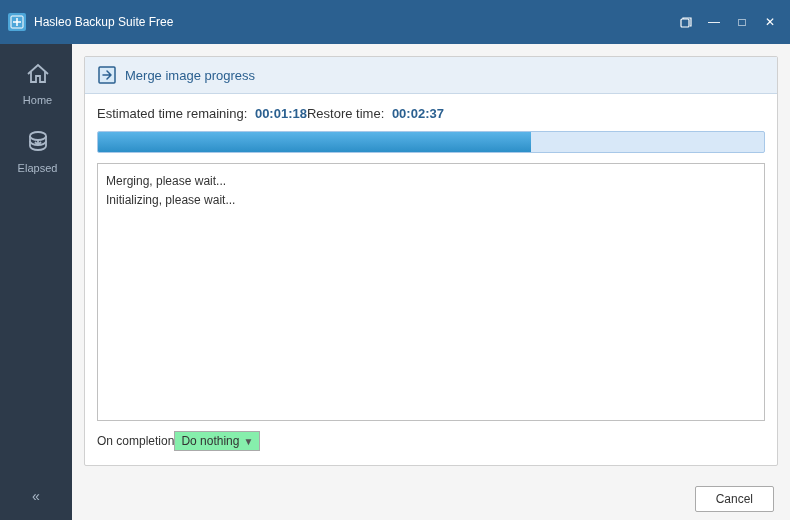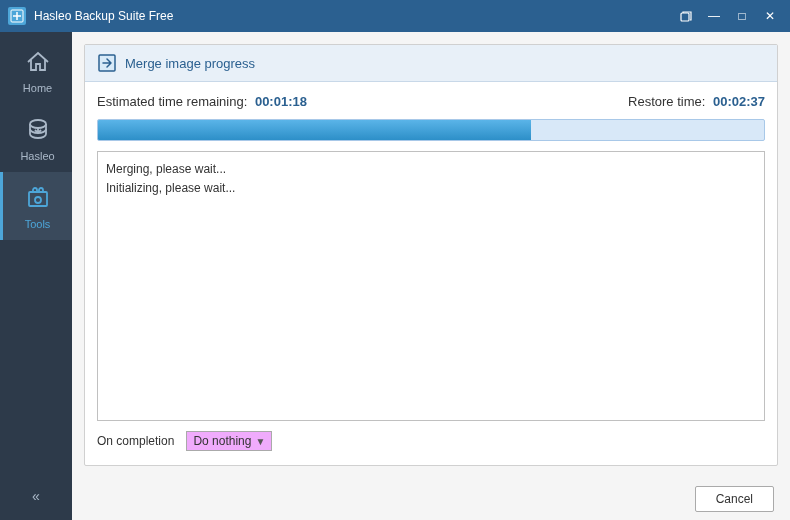--- a/index.html
+++ b/index.html
@@ -11,21 +11,21 @@
       background: #f0f0f0;
       overflow: hidden;
       display: flex;
       flex-direction: column;
     }
 
     
     .title-bar {
       background: #2b6090;
       color: white;
-      height: 32px;
+      height: 44px;
       display: flex;
       align-items: center;
       padding: 0 8px;
       flex-shrink: 0;
     }
     .title-bar-icon {
       width: 18px;
       height: 18px;
       margin-right: 8px;
       background: #4da6d9;
@@ -166,21 +166,20 @@
       padding: 12px;
       display: flex;
       flex-direction: column;
       gap: 10px;
       overflow: hidden;
     }
 
     
     .time-row {
       display: flex;
-      justify-content: space-between;
       align-items: center;
       font-size: 13px;
       color: #333;
     }
     .time-value {
       color: #2b6090;
       font-weight: bold;
       margin-left: 4px;
     }
 
@@ -222,33 +221,33 @@
       overflow-y: auto;
       font-size: 12px;
       color: #333;
       line-height: 1.6;
     }
 
     
     .completion-row {
       display: flex;
       align-items: center;
-      gap: 12px;
+      gap: 0;
       flex-shrink: 0;
       padding-bottom: 2px;
     }
     .completion-label {
       font-size: 12px;
       color: #333;
     }
     .completion-select {
       display: flex;
       align-items: center;
       border: 1px solid #aaa;
-      background: #f0abfc;
+      background: #86efac;
       padding: 2px 6px;
       cursor: pointer;
       font-size: 12px;
       color: #333;
       gap: 4px;
     }
     .completion-select-arrow {
       color: #555;
       font-size: 10px;
     }
@@ -313,34 +312,24 @@
 
     <div class="sidebar-item">
       <div class="sidebar-icon">
         <svg viewBox="0 0 28 28" fill="none" stroke="currentColor" stroke-width="1.8">
           <ellipse cx="14" cy="8" rx="8" ry="4"></ellipse>
           <path d="M6 8v5c0 2.2 3.6 4 8 4s8-1.8 8-4V8"></path>
           <path d="M6 13v5c0 2.2 3.6 4 8 4s8-1.8 8-4v-5"></path>
           <path d="M14 11v6M11 14l3 3 3-3"></path>
         </svg>
       </div>
-      <span>Hasleo</span>
-    </div>
-
-
-    <div class="sidebar-item active">
-      <div class="sidebar-icon">
-        <svg viewBox="0 0 28 28" fill="none" stroke="currentColor" stroke-width="1.8">
-          <rect x="5" y="8" width="18" height="14" rx="1"></rect>
-          <path d="M9 8V6a2 2 0 014 0v2M15 8V6a2 2 0 014 0v2"></path>
-          <circle cx="14" cy="16" r="3"></circle>
-        </svg>
-      </div>
-      <span>Tools</span>
-    </div>
+      <span>Elapsed</span>
+    </div>
+
+
 
     <div class="sidebar-bottom">
       <span>«</span>
     </div>
   </div>
 
   <div class="content">
 
     <div class="panel">
 

